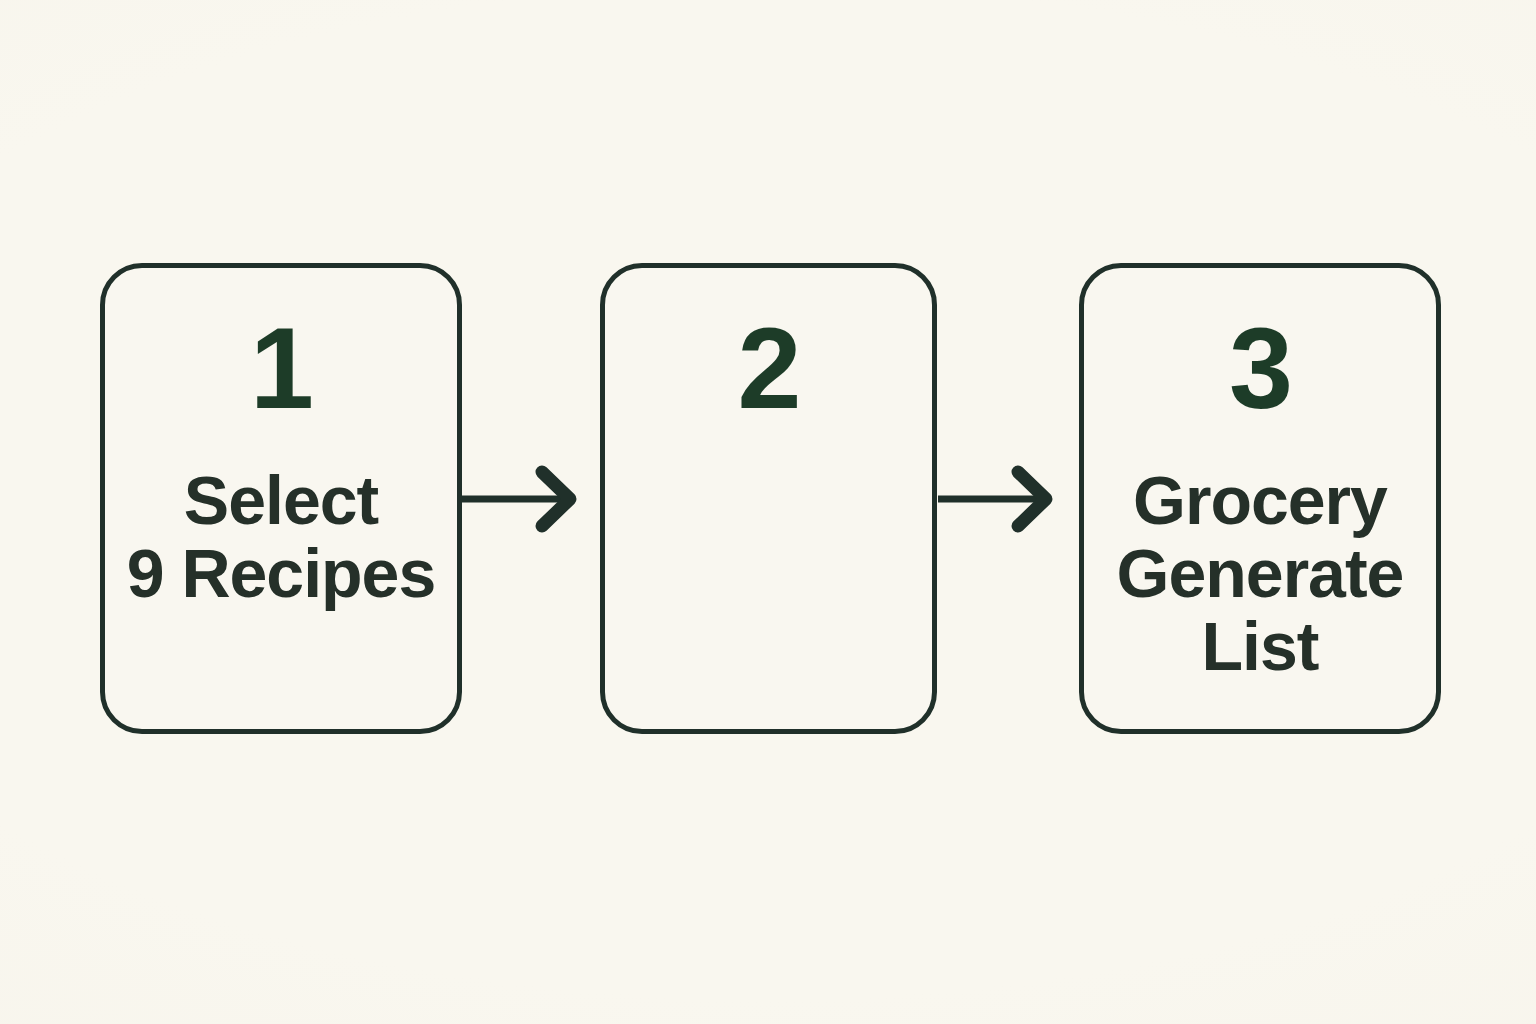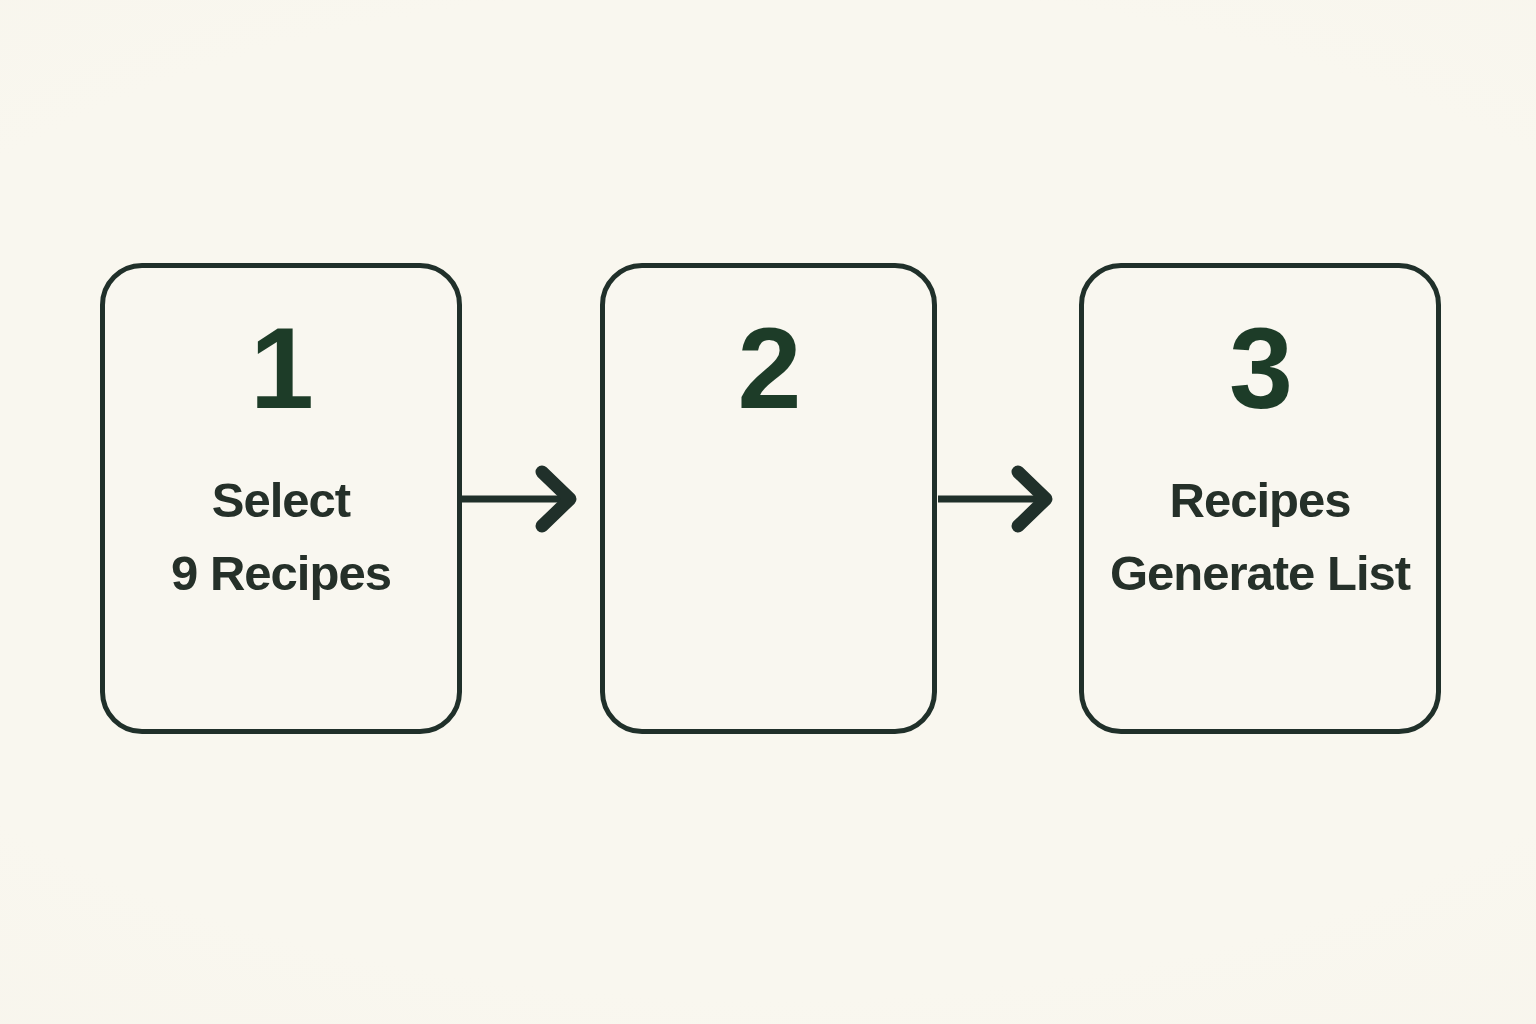--- a/index.html
+++ b/index.html
@@ -44,21 +44,21 @@
     font-weight: 700;
     line-height: 1;
     letter-spacing: -2px;
     color: var(--number);
   }
   .step-label {
     position: absolute;
     top: 196px;
     left: -20px; right: -20px;
     text-align: center;
-    font-size: 49px;
+    font-size: 68px;
     font-weight: 700;
     line-height: 73px;
     letter-spacing: -1px;
     color: var(--label);
   }
   .arrow {
     position: absolute;
     top: 454px;
     width: 116px;
     height: 90px;
@@ -95,18 +95,18 @@
   <div class="arrow arrow-2">
     <svg viewBox="0 0 116 90" fill="none" xmlns="http://www.w3.org/2000/svg">
       <line x1="1" y1="45" x2="100" y2="45" stroke="currentColor" stroke-width="7" stroke-linecap="round"></line>
       <polyline points="80,18 108,45 80,72" stroke="currentColor" stroke-width="13" stroke-linecap="round" stroke-linejoin="round"></polyline>
     </svg>
   </div>
 
   <div class="card card-3">
     <div class="step-number">3</div>
     <div class="step-label">
-      <div>Recipes</div>
+      <div>Grocery</div>
       <div>Generate List</div>
     </div>
   </div>
 
 </div>
 
 </body></html>

